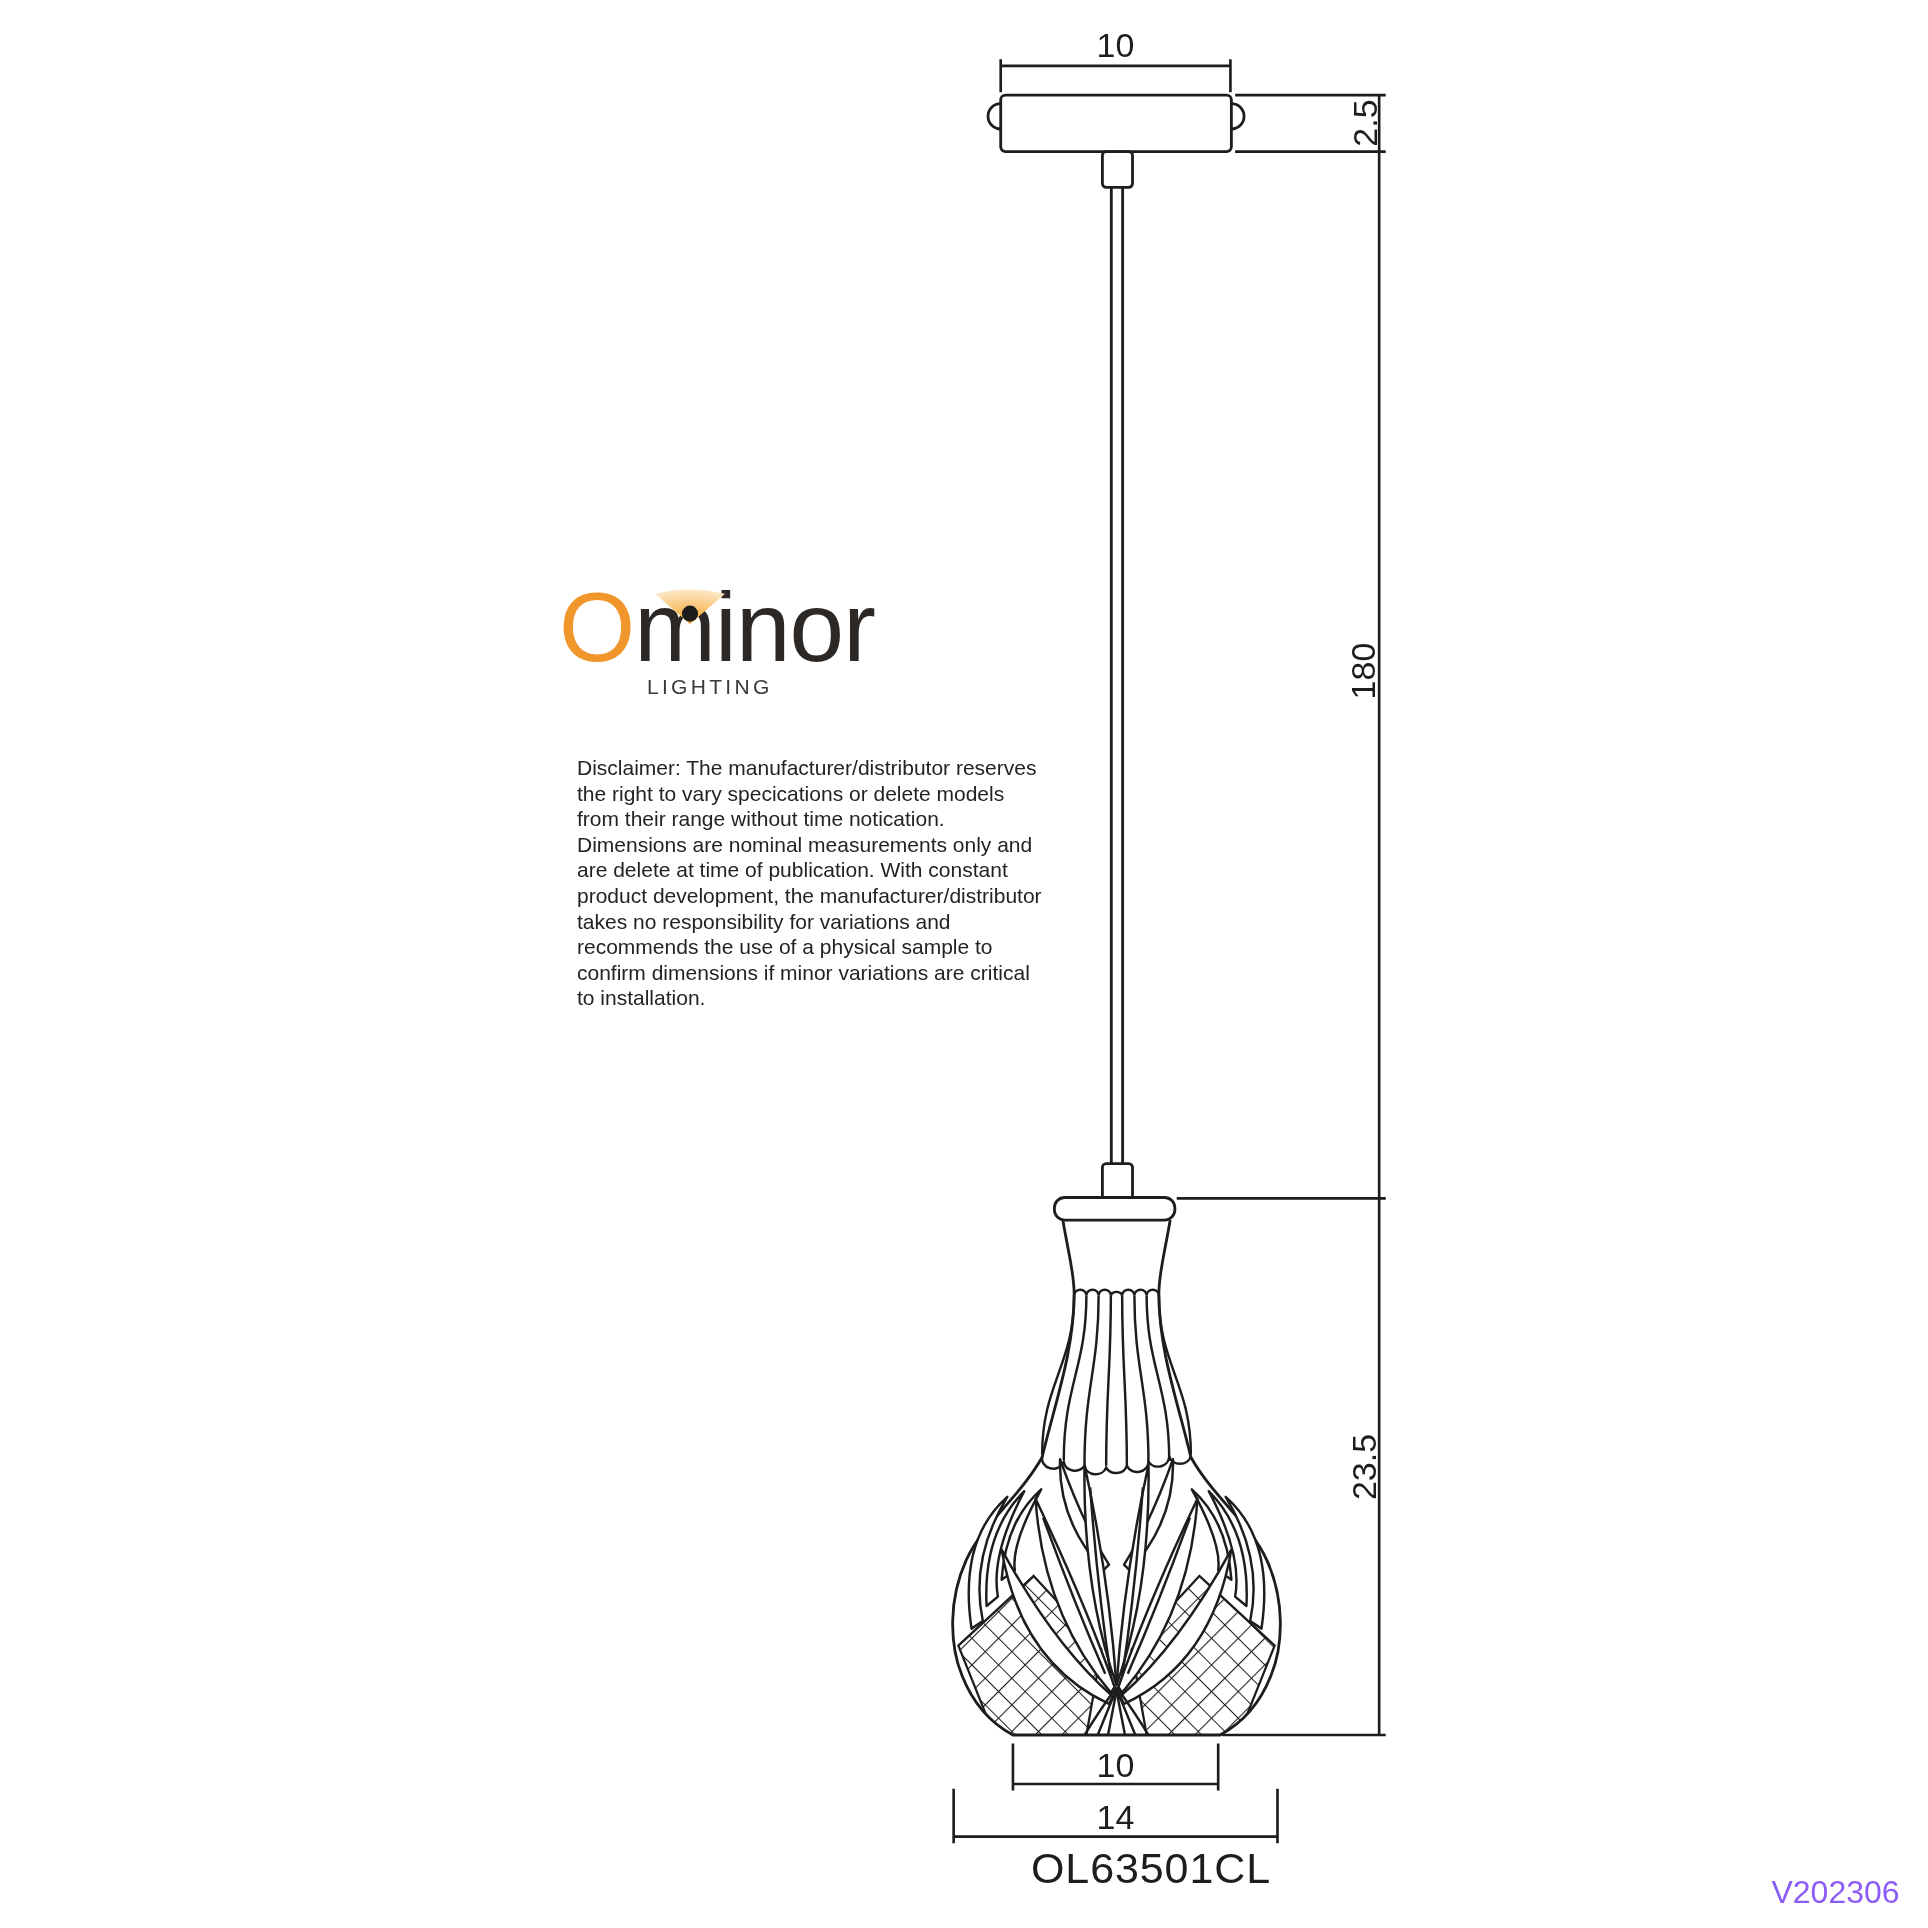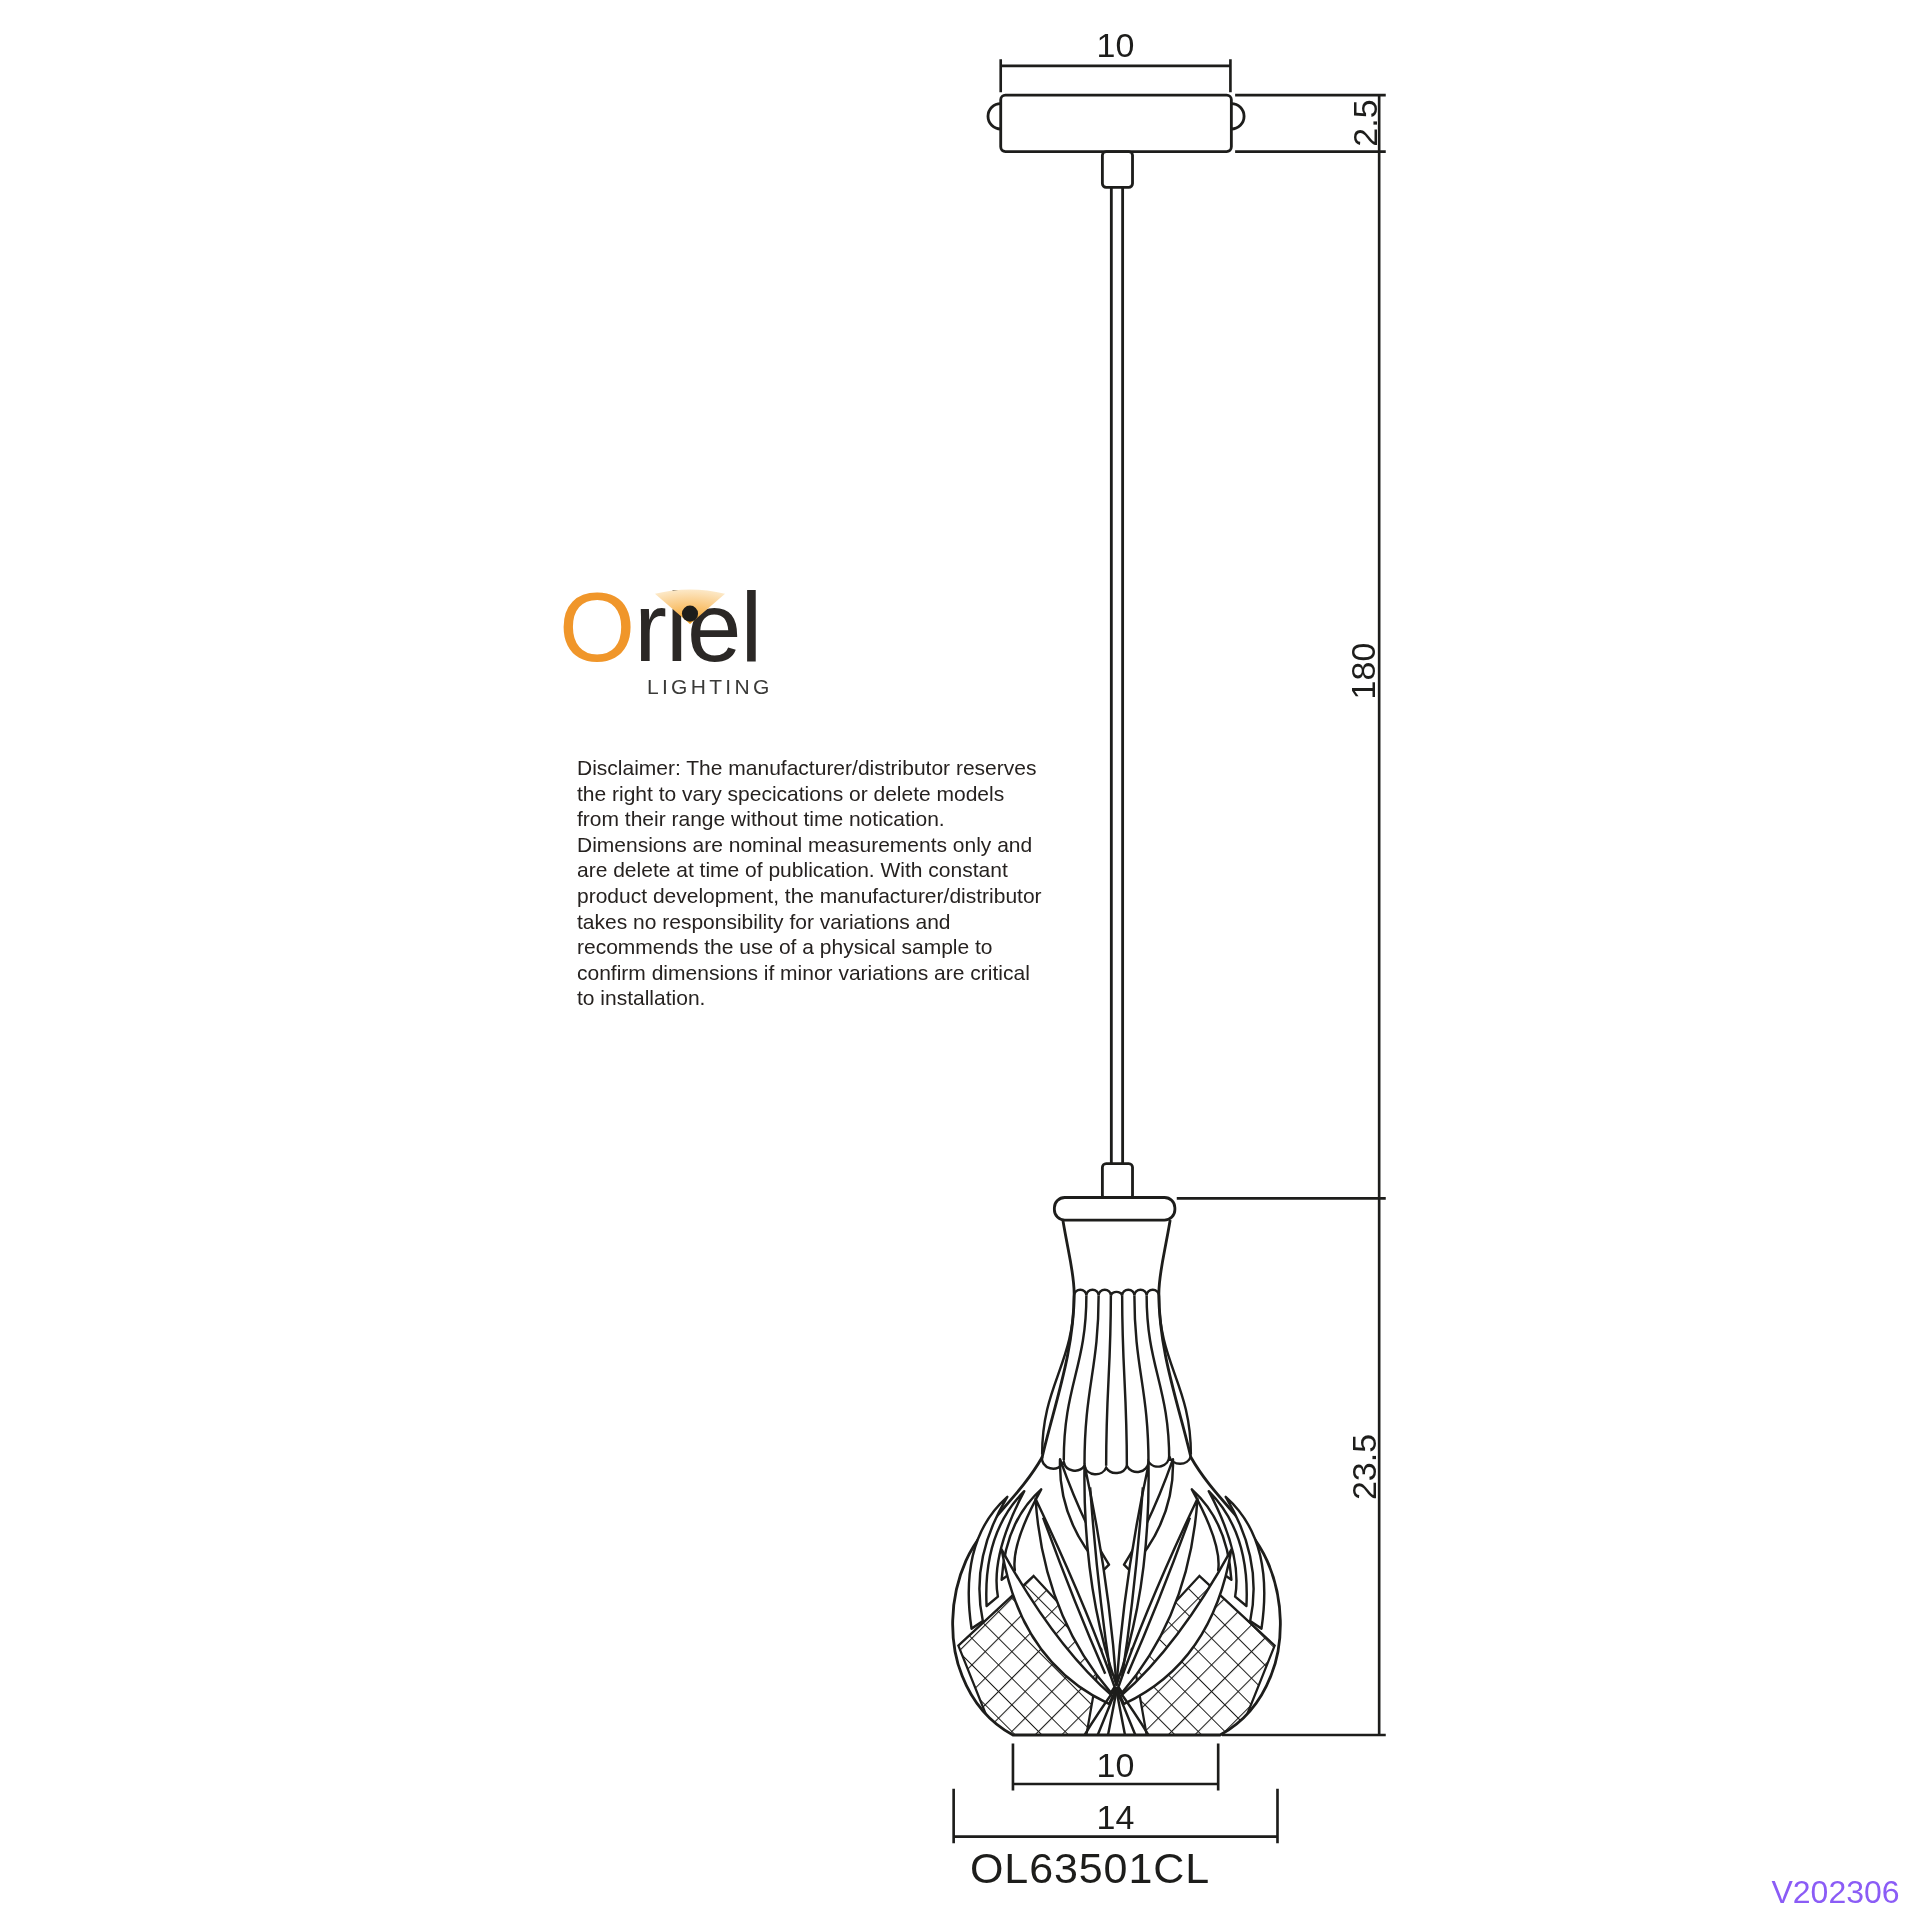--- a/index.html
+++ b/index.html
@@ -15,21 +15,21 @@
   .thin{stroke:#1d1d1b;fill:none;stroke-width:2.6;}
   .leaf{stroke:#1d1d1b;fill:#ffffff;stroke-width:2.6;stroke-linejoin:round;}
   .dimln{stroke:#1d1d1b;fill:none;stroke-width:2.8;}
   
   .dim{
     position:absolute;font-size:34px;line-height:1;color:#1d1d1b;
     text-align:center;white-space:nowrap;
   }
   .dim.rot{transform:rotate(-90deg);transform-origin:center center;}
   .product-code{
-    position:absolute;left:970px;top:1847px;width:301px;text-align:left;
+    position:absolute;left:970px;top:1847px;width:301px;text-align:right;
     font-size:43px;line-height:1;color:#1d1d1b;letter-spacing:0.9px;
   }
   .version{
     position:absolute;left:1751px;top:1876px;width:169px;text-align:center;
     font-size:32px;line-height:1;color:#8b5cf6;
   }
   
   .logo-word{
     position:absolute;left:559px;top:578px;font-size:98px;line-height:1;
     letter-spacing:-0.9px;white-space:nowrap;
@@ -166,21 +166,21 @@
 
   <div class="dim" style="left:1078px;top:28px;width:75px">10</div>
   <div class="dim rot" style="left:1327px;top:106px;width:75px">2.5</div>
   <div class="dim rot" style="left:1320px;top:654px;width:85px">180</div>
   <div class="dim rot" style="left:1317px;top:1450px;width:94px">23.5</div>
   <div class="dim" style="left:1078px;top:1748px;width:75px">10</div>
   <div class="dim" style="left:1078px;top:1800px;width:75px">14</div>
 
   <div>
     <div class="logo-word">
-      <span class="logo-o">O</span><span class="logo-riel">riel</span>
+      <span class="logo-o">O</span><span class="logo-riel">minor</span>
     </div>
     <svg class="logo-cone" viewBox="0 0 76 38">
       <defs>
         <radialGradient id="coneGrad" cx="0.5" cy="1" r="1.1">
           <stop offset="0%" stop-color="#F5A01E"></stop>
           <stop offset="55%" stop-color="#FACB85"></stop>
           <stop offset="100%" stop-color="#FDF0D8"></stop>
         </radialGradient>
       </defs>
       <path d="M38,37 L1,5 Q38,-4 75,5 Z" fill="url(#coneGrad)"></path>

